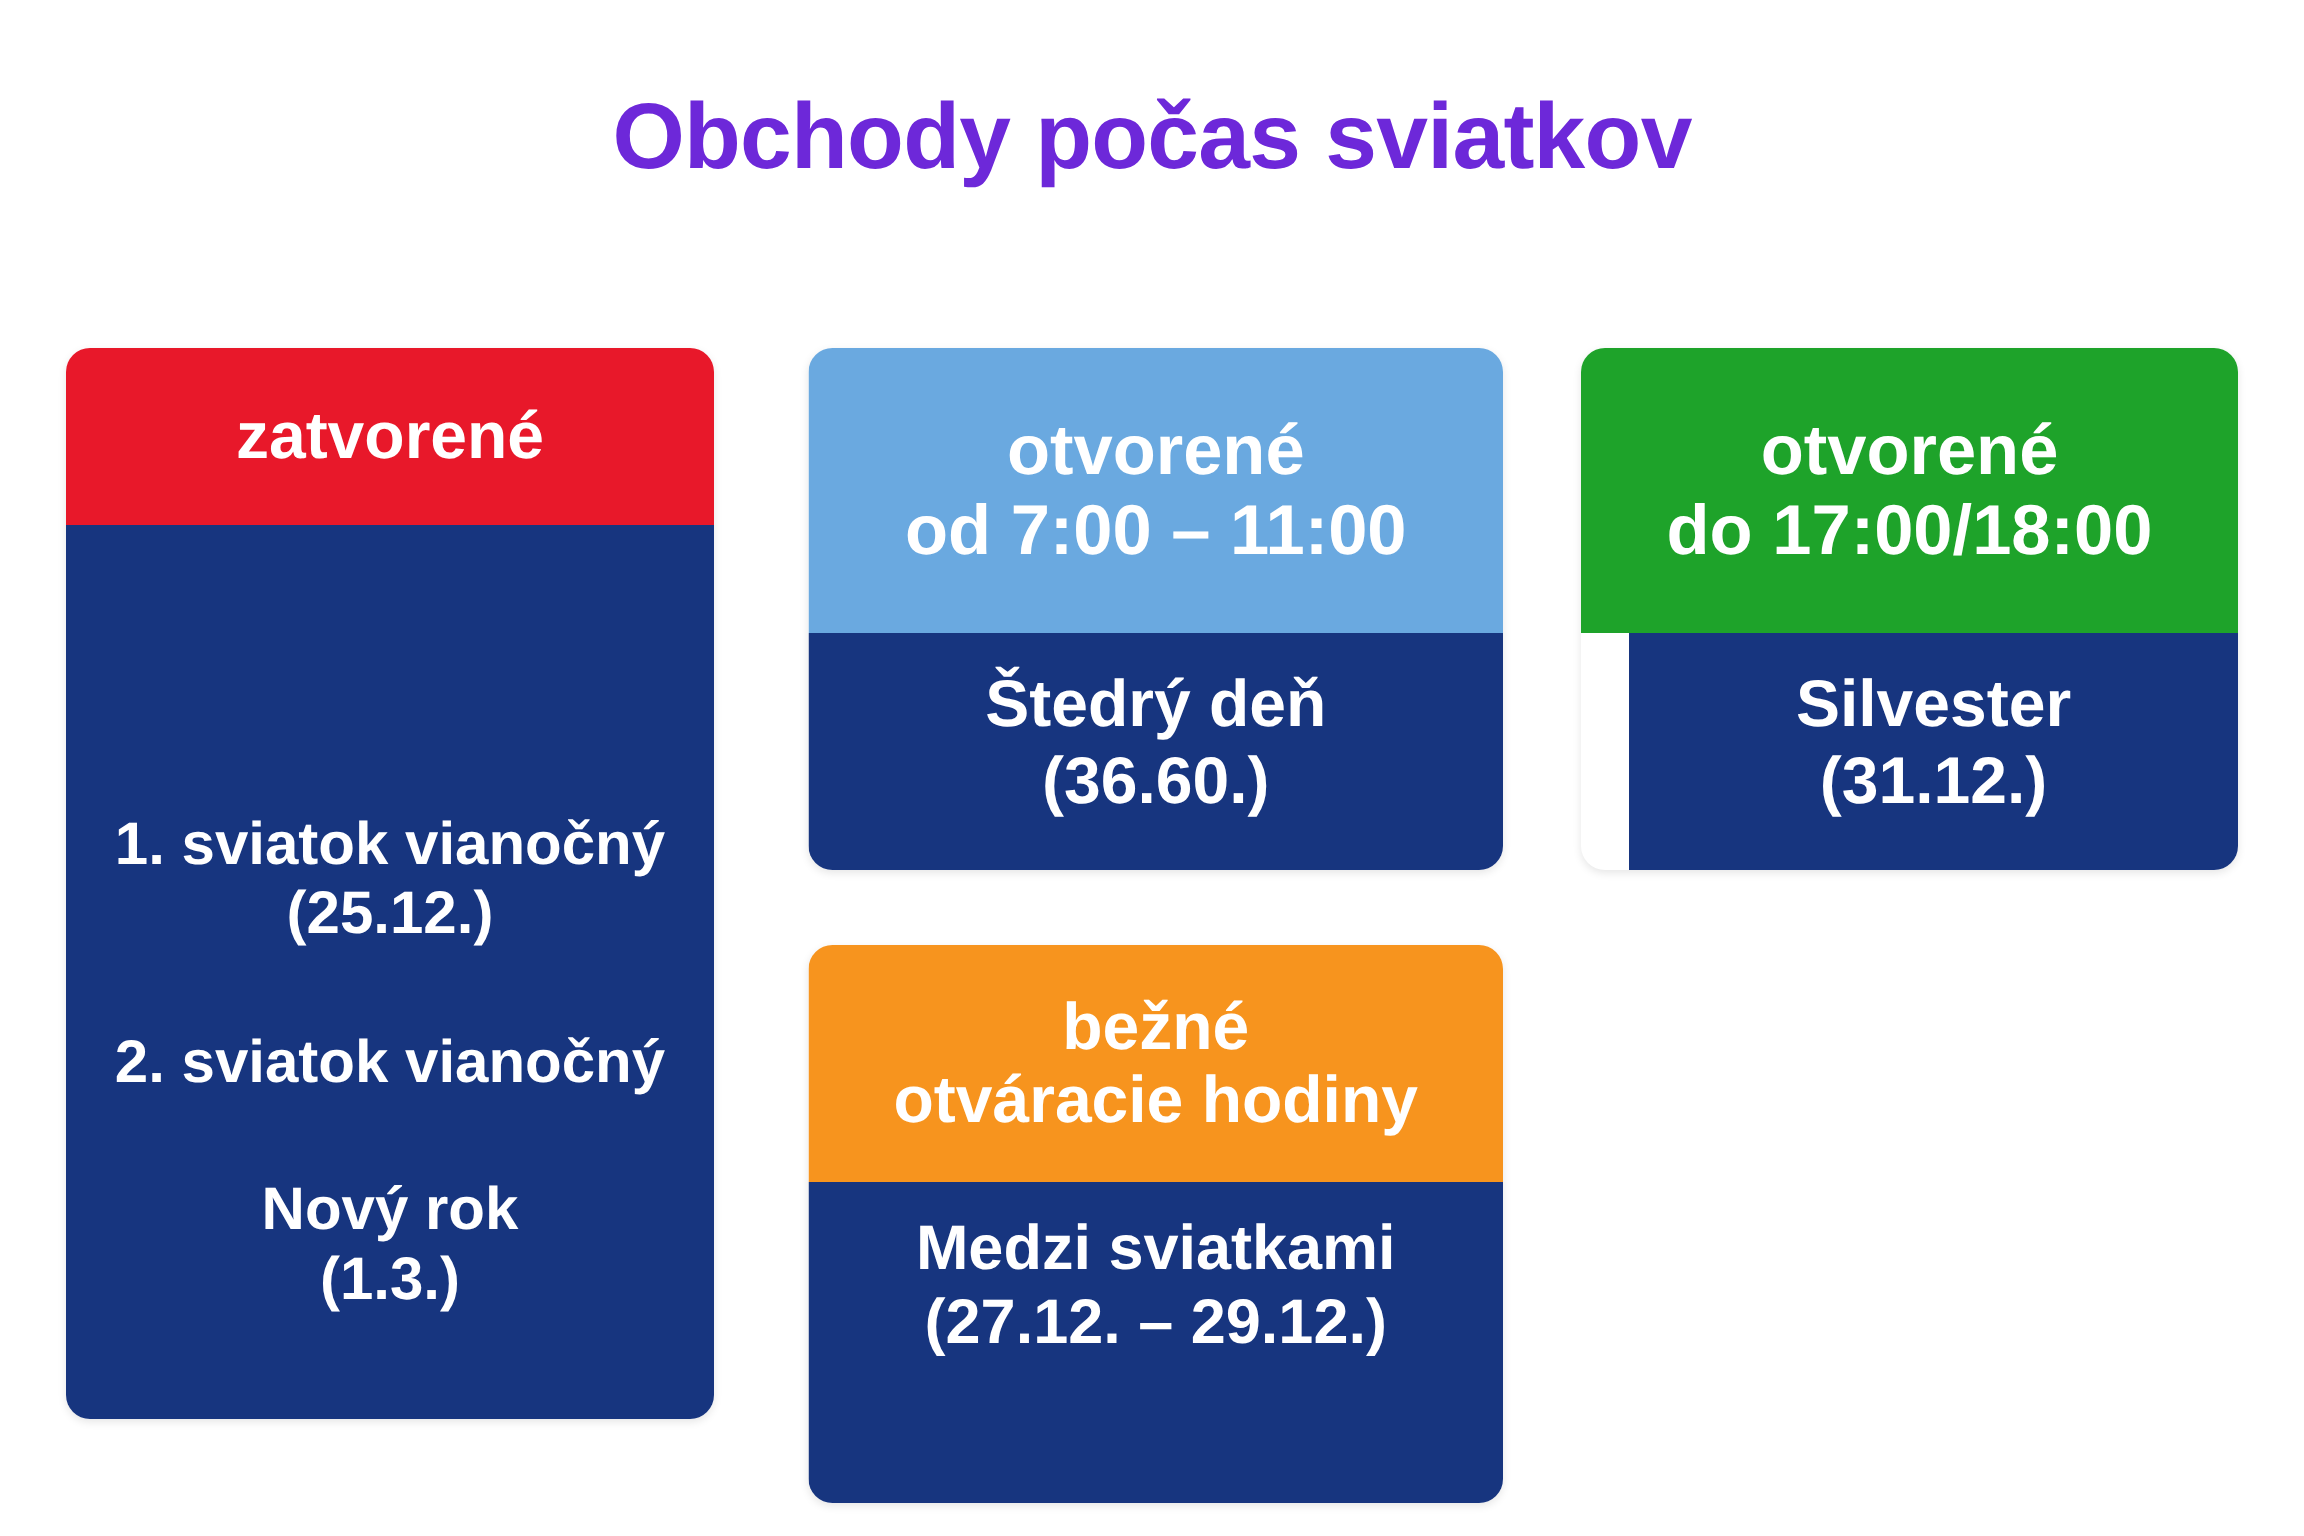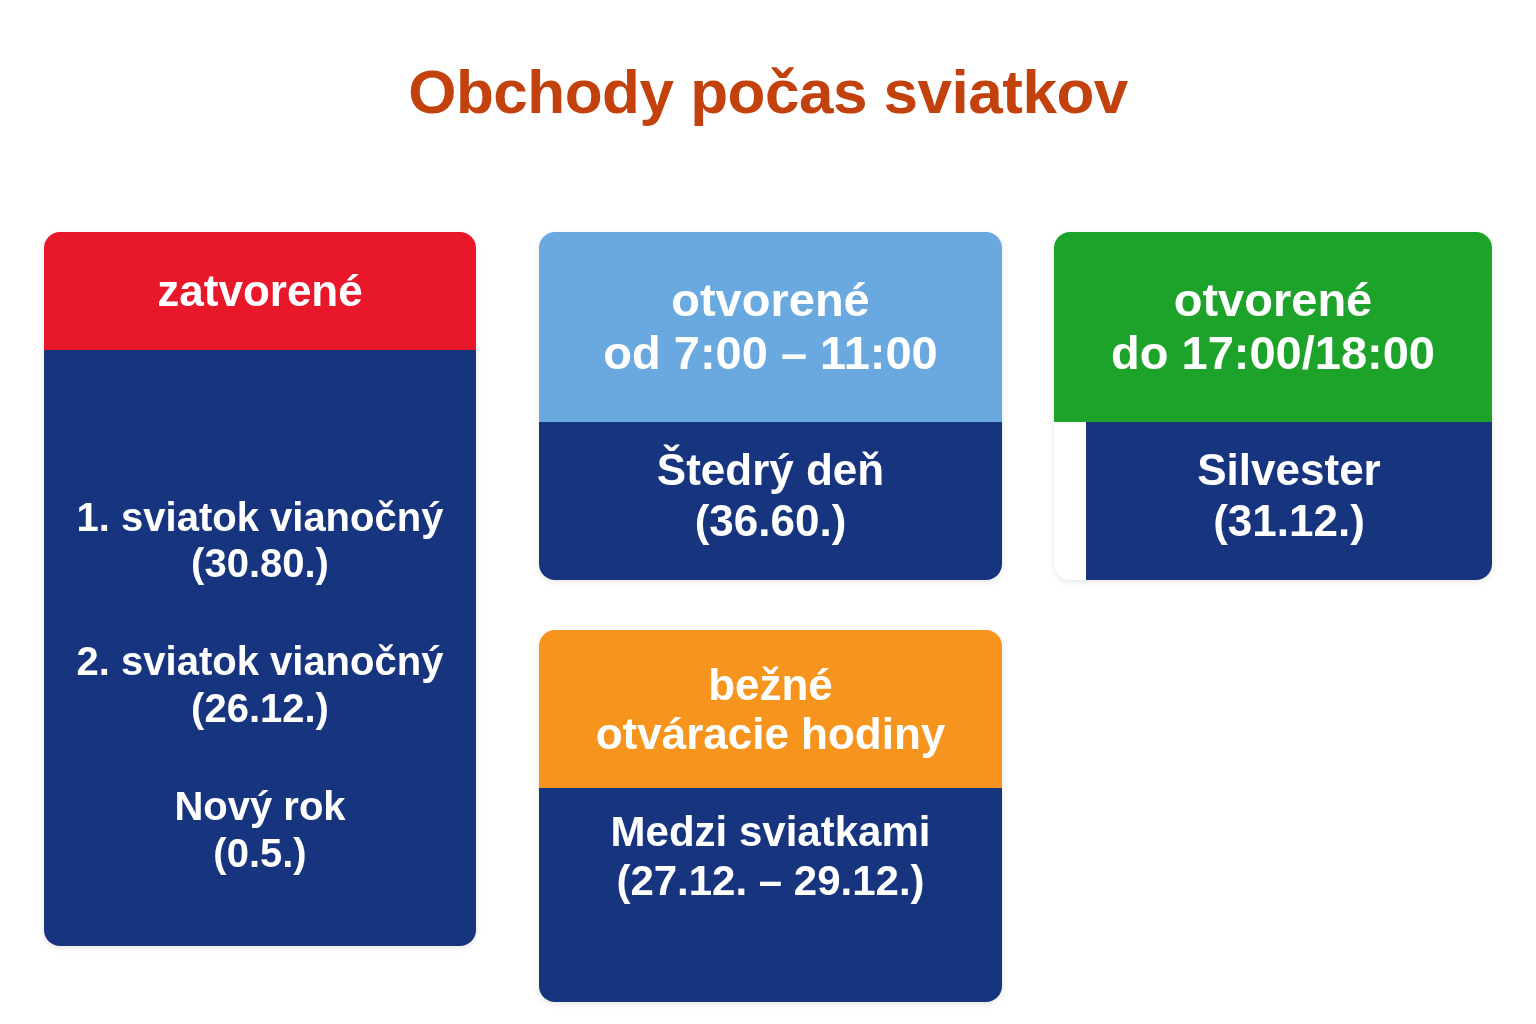--- a/index.html
+++ b/index.html
@@ -16,21 +16,21 @@
   }
 
   .page-title {
     position: absolute;
     top: 56px;
     left: 0;
     width: 100%;
     text-align: center;
     font-size: 62px;
     font-weight: bold;
-    color: #c2410c;
+    color: #6d28d9;
     letter-spacing: -0.5px;
     white-space: nowrap;
   }
 
   .board {
     position: absolute;
     top: 232px;
     left: 44px;
     width: 1448px;
     height: 720px;
@@ -167,29 +167,28 @@
 
 <div class="board">
 
   <div class="card" id="card-closed">
     <div class="card-head">
       <span class="line">zatvorené</span>
     </div>
     <div class="card-body">
       <div class="entry">
         <span class="line">1. sviatok vianočný</span>
-        <span class="line">(30.80.)</span>
+        <span class="line">(25.12.)</span>
       </div>
       <div class="entry">
         <span class="line">2. sviatok vianočný</span>
-        <span class="line">(26.12.)</span>
       </div>
       <div class="entry">
         <span class="line">Nový rok</span>
-        <span class="line">(0.5.)</span>
+        <span class="line">(1.3.)</span>
       </div>
     </div>
   </div>
 
   <div class="card" id="card-morning">
     <div class="card-head">
       <span class="line">otvorené</span>
       <span class="line">od 7:00 – 11:00</span>
     </div>
     <div class="card-body">

